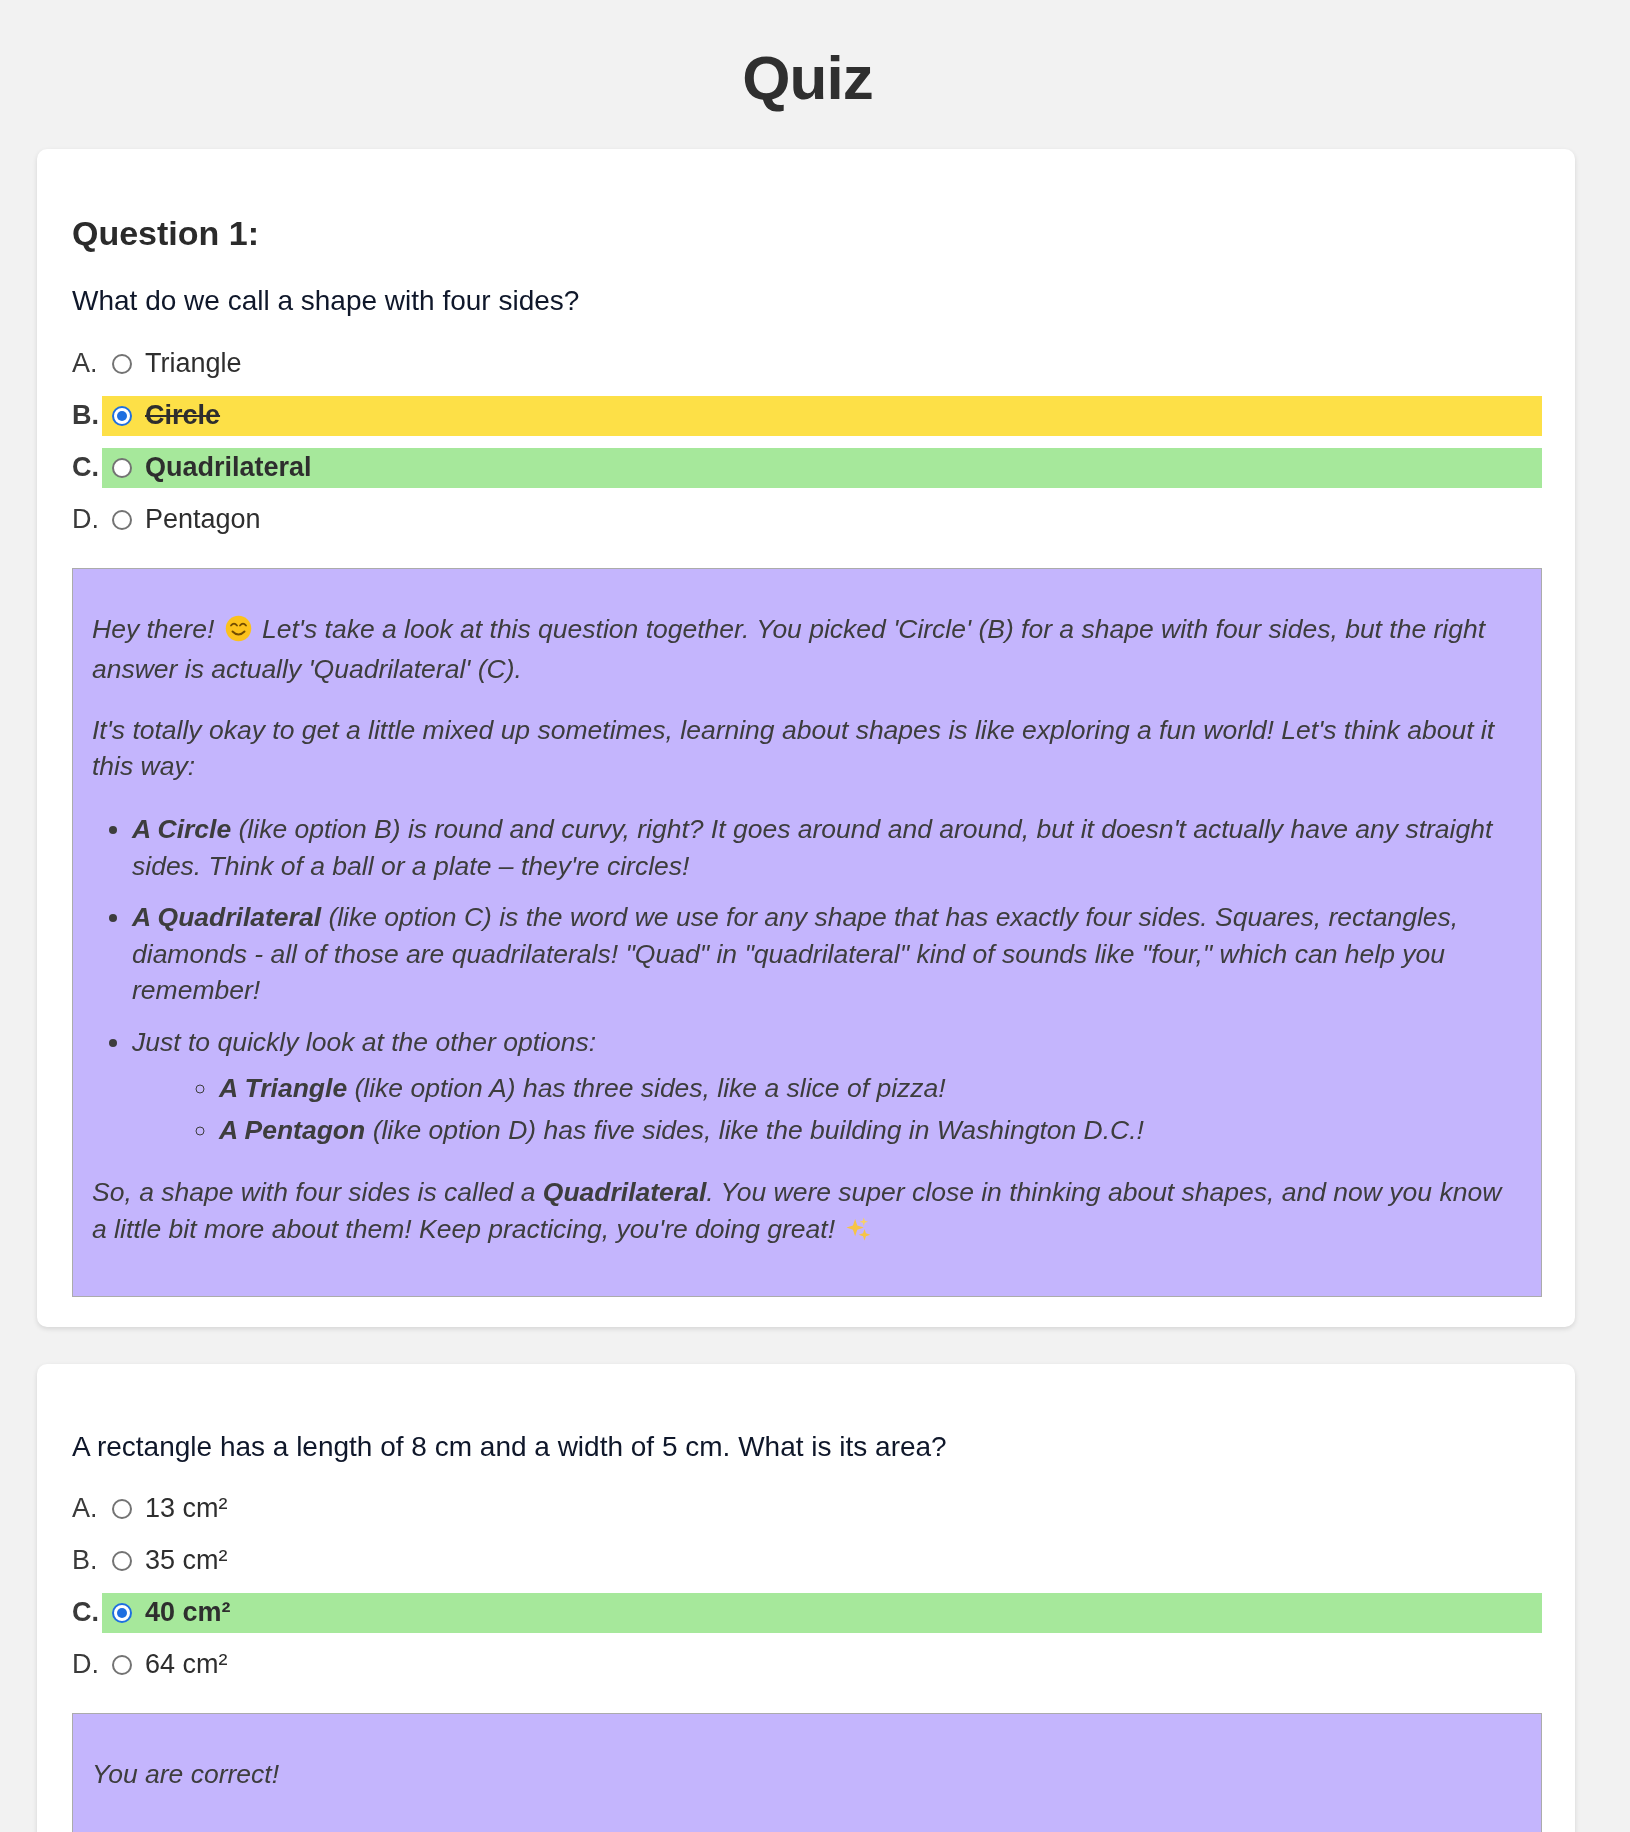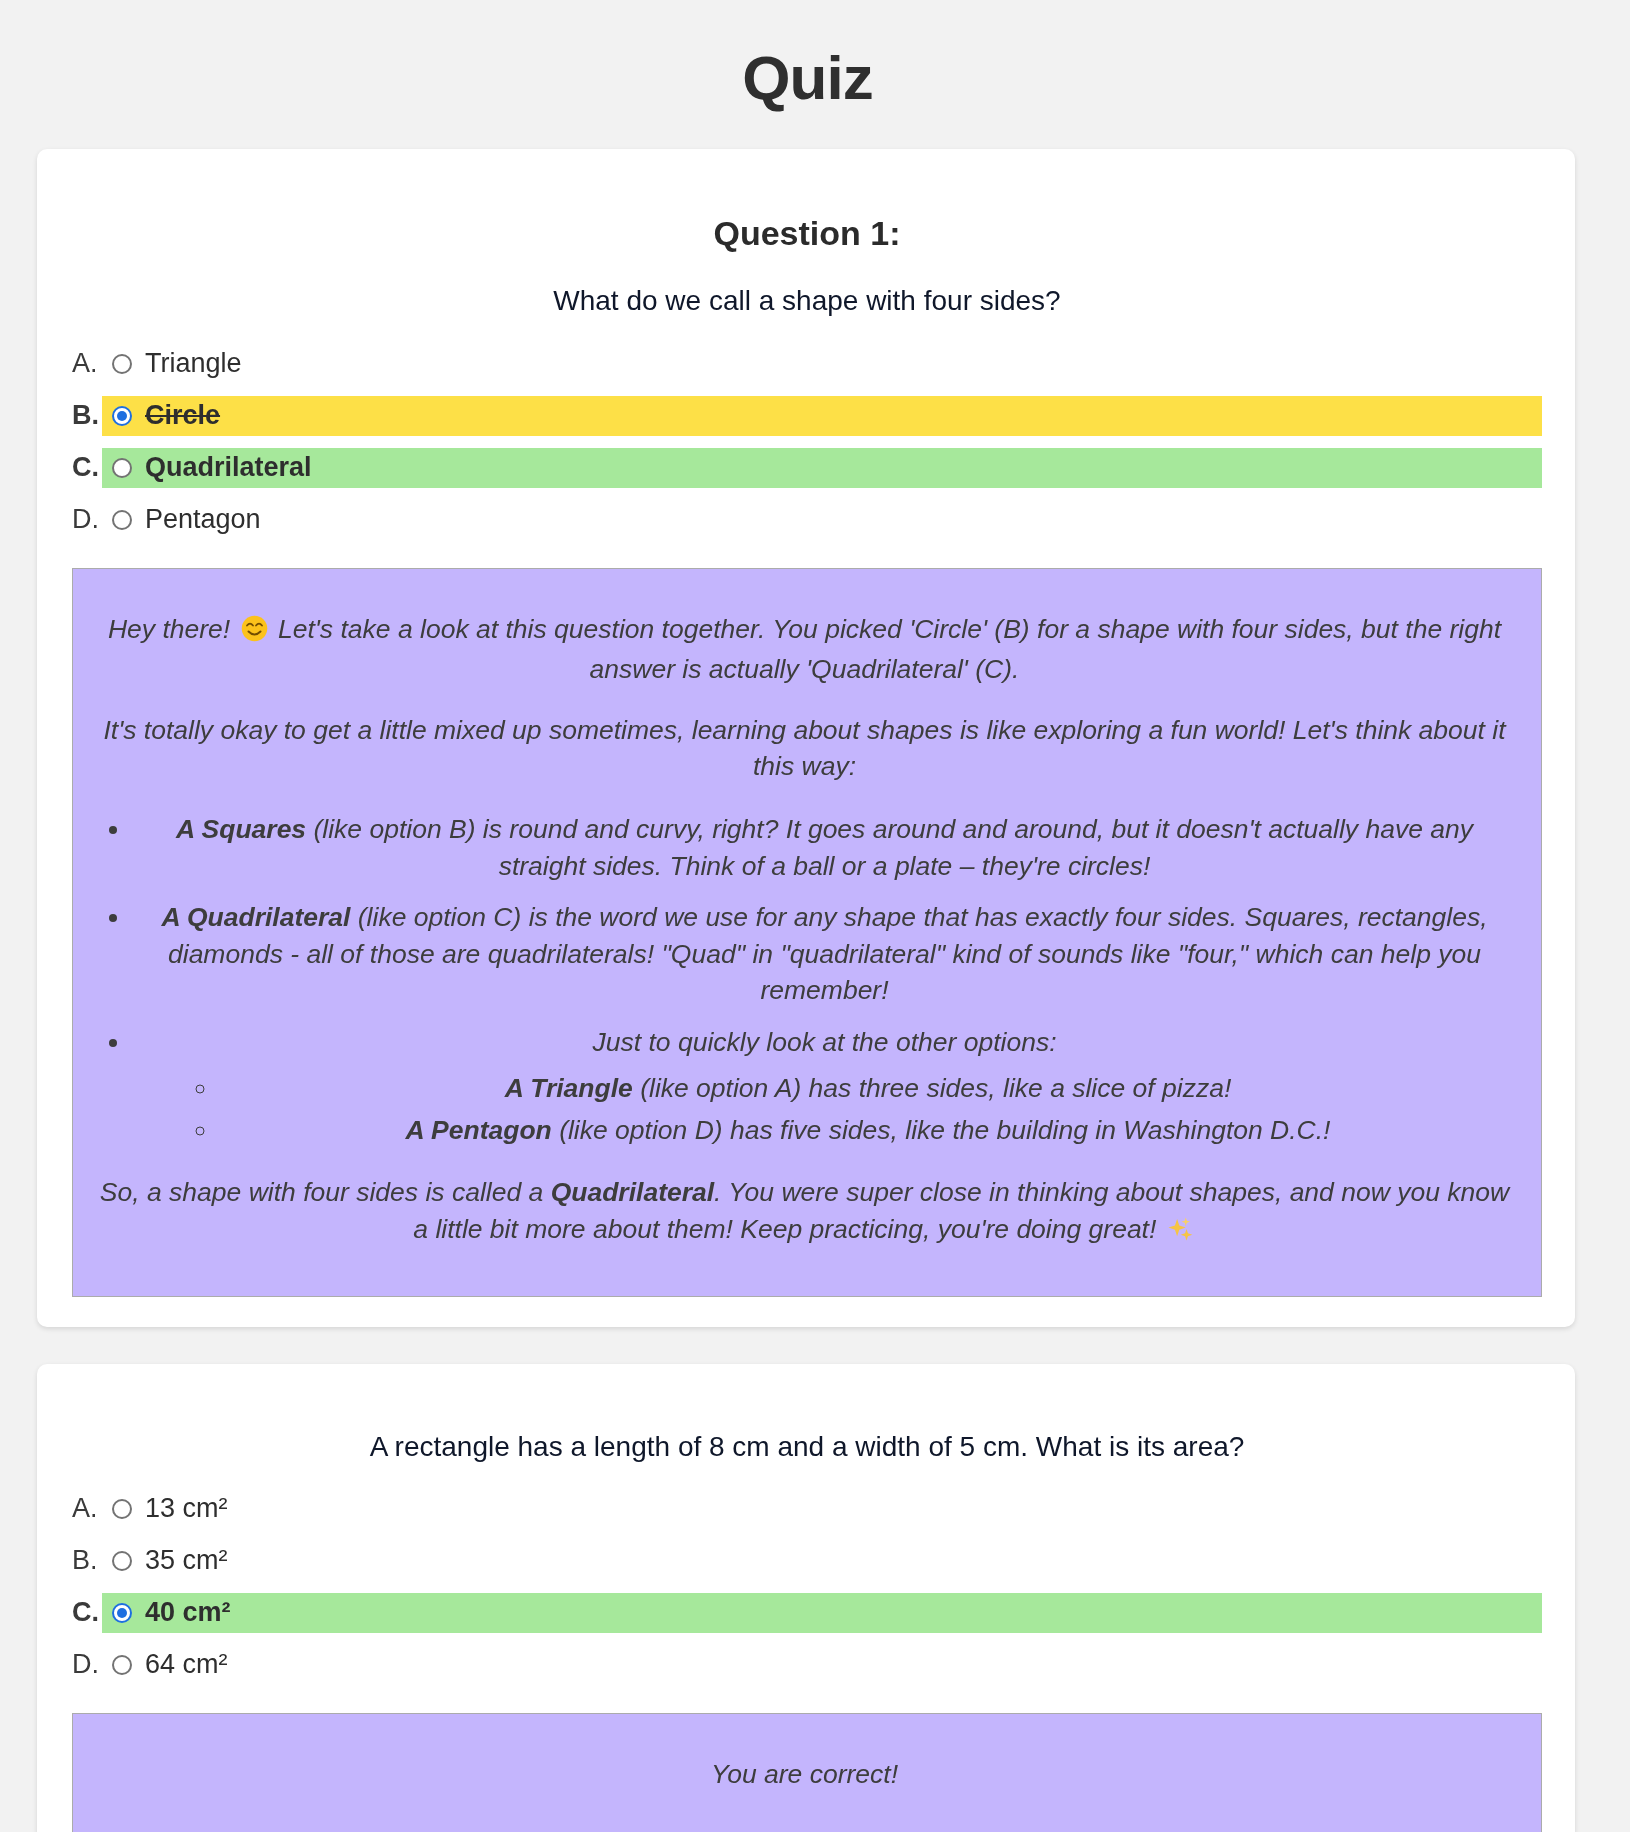--- a/index.html
+++ b/index.html
@@ -13,21 +13,20 @@
   .page{margin:0 55px 0 37px; width:1538px;}
   h1.page-title{
     font-size:62px; line-height:1.15; font-weight:700; color:#2f2f2f;
     margin:42px 0 36px 3px; letter-spacing:-1px;text-align:center;
   }
   .card{
     background:#fff; border-radius:10px;
     box-shadow:0 2px 5px rgba(0,0,0,.12);
     padding:35px 33px 30px 35px;
     margin-bottom:37px;
-    text-align:center;
   }
   .card h3{
     font-size:34px; font-weight:700; color:#2b2b2b;
     margin:30px 0 30px 0;
   }
   .prompt{font-size:28px; color:#0f172a; margin:30px 0 24px 0; line-height:1.3;}
   .options{margin:0 0 28px 0;}
   .option{display:flex; align-items:stretch; margin:0 0 12px 0;}
   .option-letter{
     flex:none; width:22px; margin-right:8px; font-size:27px; color:#3a3a3a;
@@ -117,21 +116,21 @@
               <circle cx="18" cy="18" r="17" fill="#fcc21b"></circle>
               <path d="M8 14 q4 -5 8 0" stroke="#734d00" stroke-width="2.4" fill="none" stroke-linecap="round"></path>
               <path d="M20 14 q4 -5 8 0" stroke="#734d00" stroke-width="2.4" fill="none" stroke-linecap="round"></path>
               <path d="M10 22 q8 8 16 0" stroke="#734d00" stroke-width="2.6" fill="none" stroke-linecap="round"></path>
             </svg></span>
         <span>Let's take a look at this question together. You picked 'Circle' (B) for a shape with four sides, but the right answer is actually 'Quadrilateral' (C).</span>
       </p>
       <p>It's totally okay to get a little mixed up sometimes, learning about shapes is like exploring a fun world! Let's think about it this way:</p>
       <ul>
         <li>
-          <b>A Squares</b>
+          <b>A Circle</b>
           <span>(like option B) is round and curvy, right? It goes around and around, but it doesn't actually have any straight sides. Think of a ball or a plate – they're circles!</span>
         </li>
         <li>
           <b>A Quadrilateral</b>
           <span>(like option C) is the word we use for any shape that has exactly four sides. Squares, rectangles, diamonds - all of those are quadrilaterals! "Quad" in "quadrilateral" kind of sounds like "four," which can help you remember!</span>
         </li>
         <li>
           <span>Just to quickly look at the other options:</span>
           <ul>
             <li>

